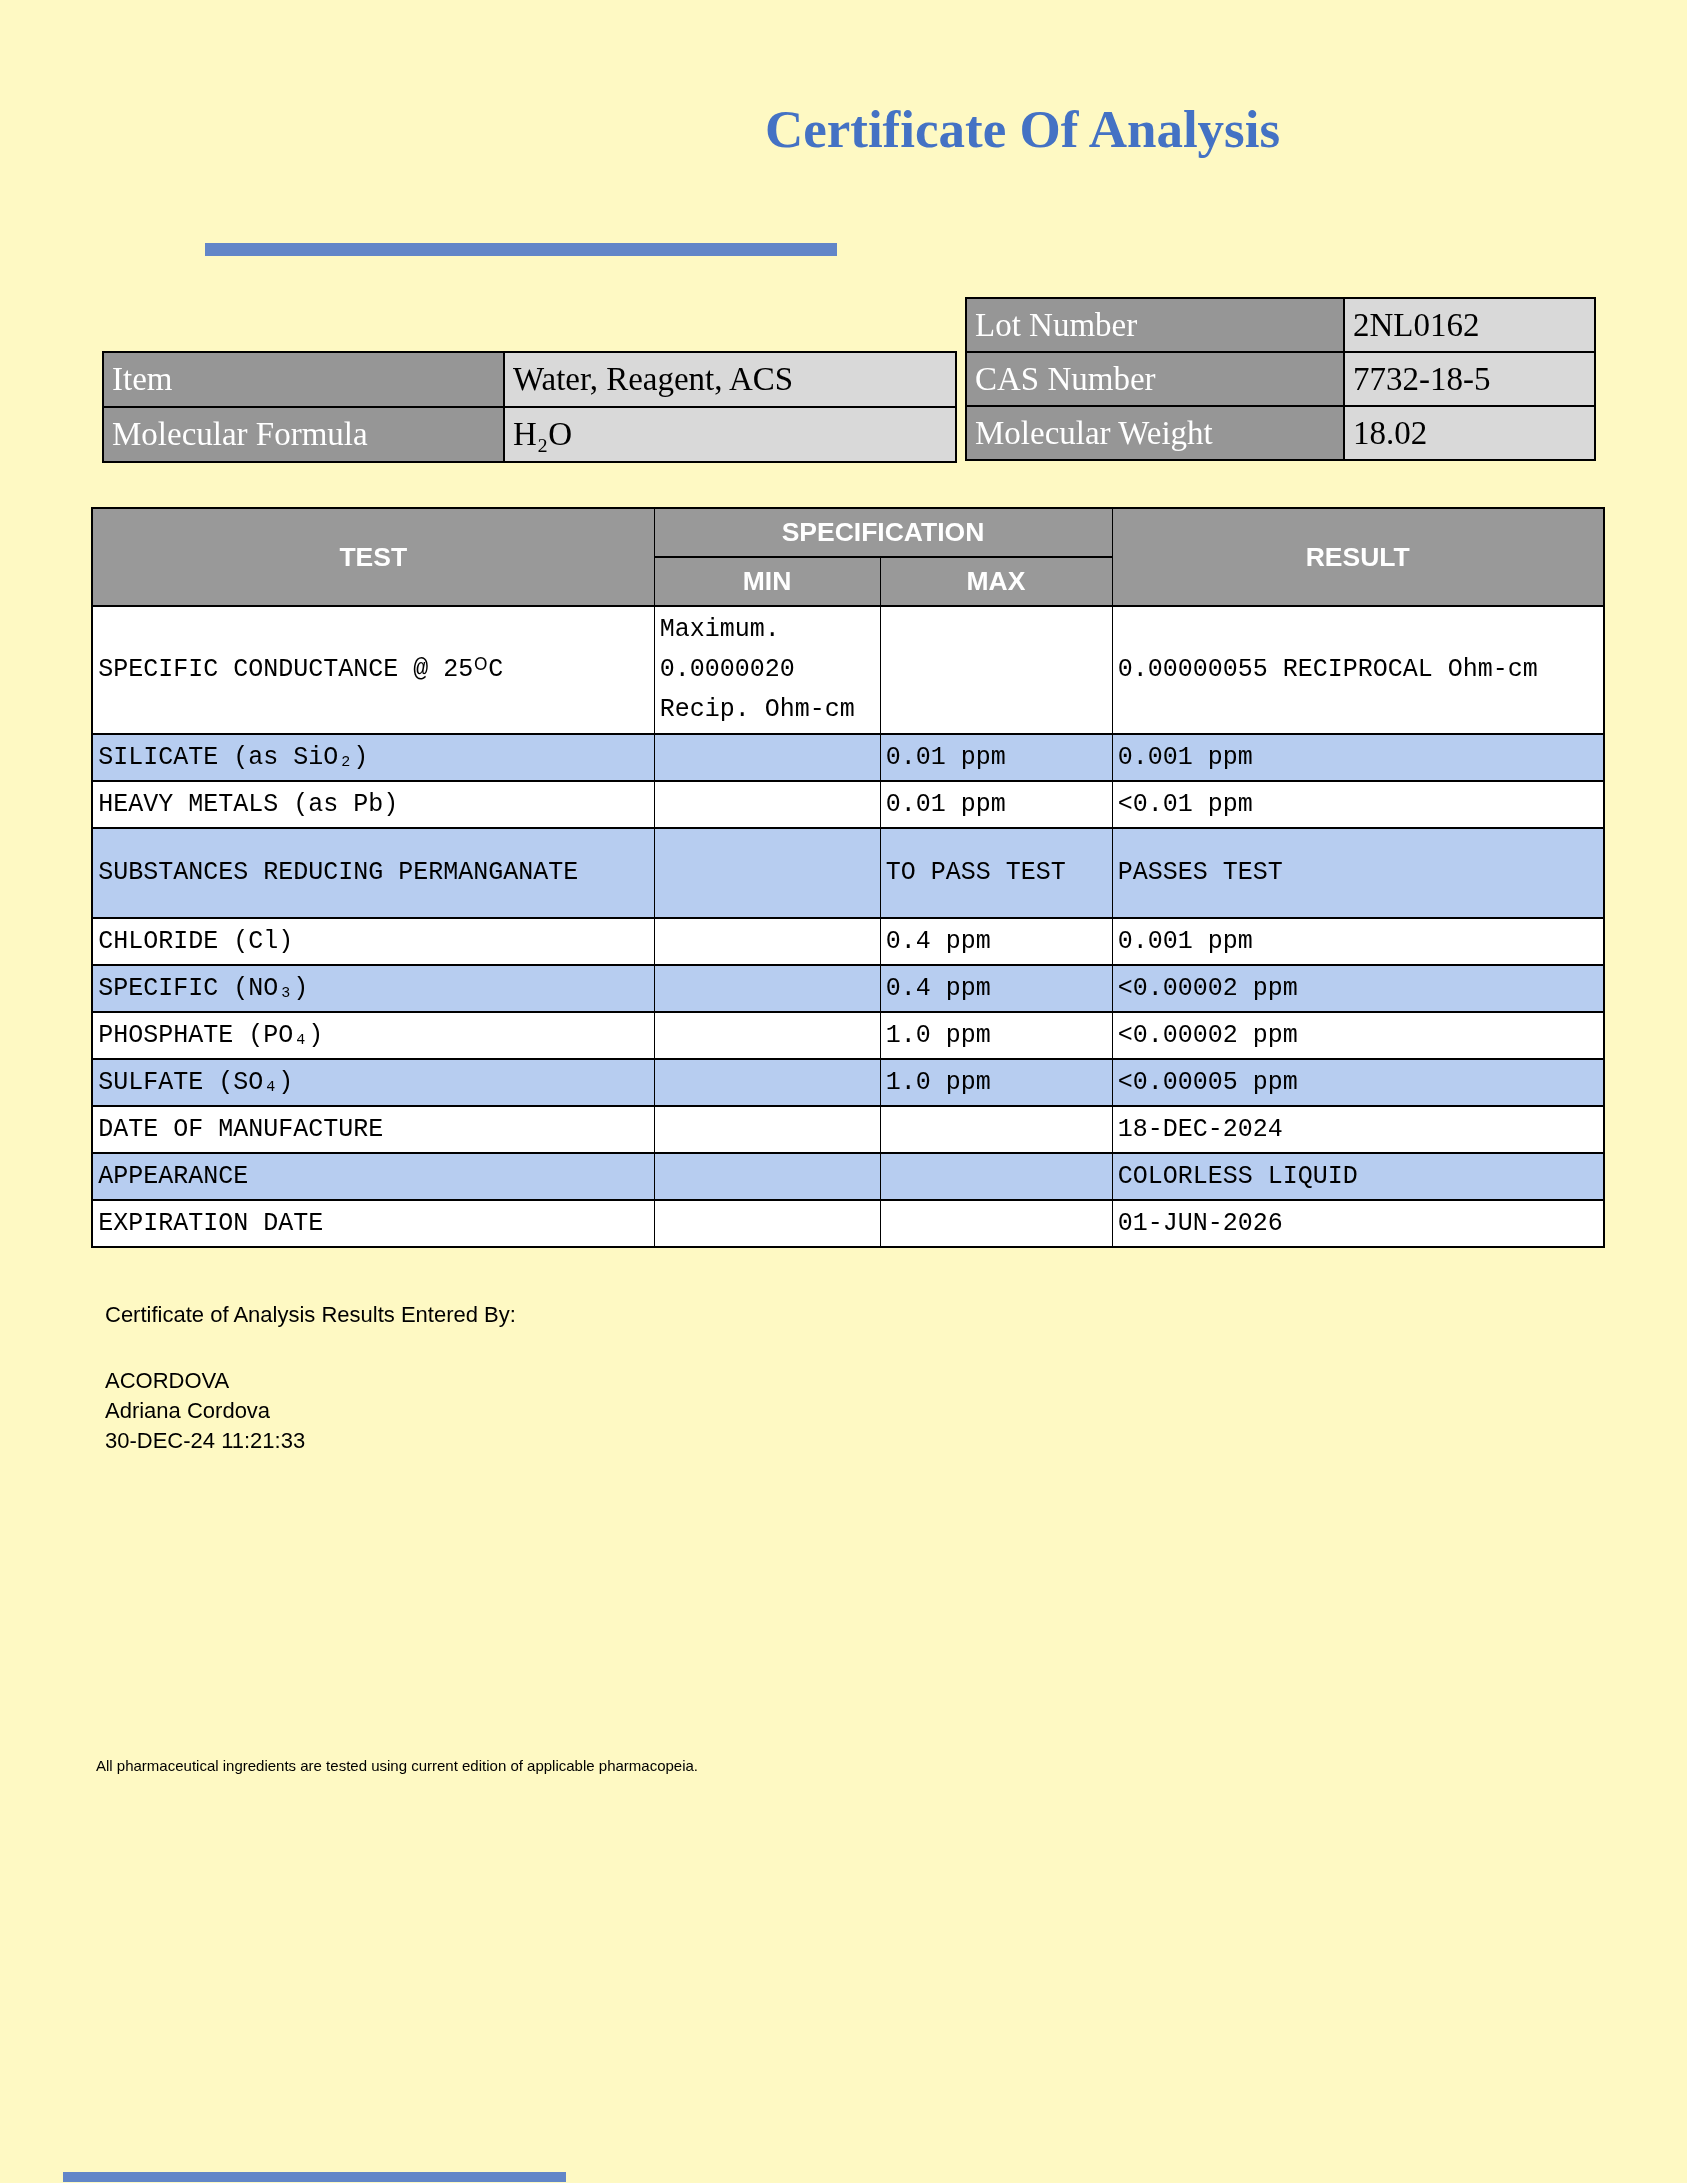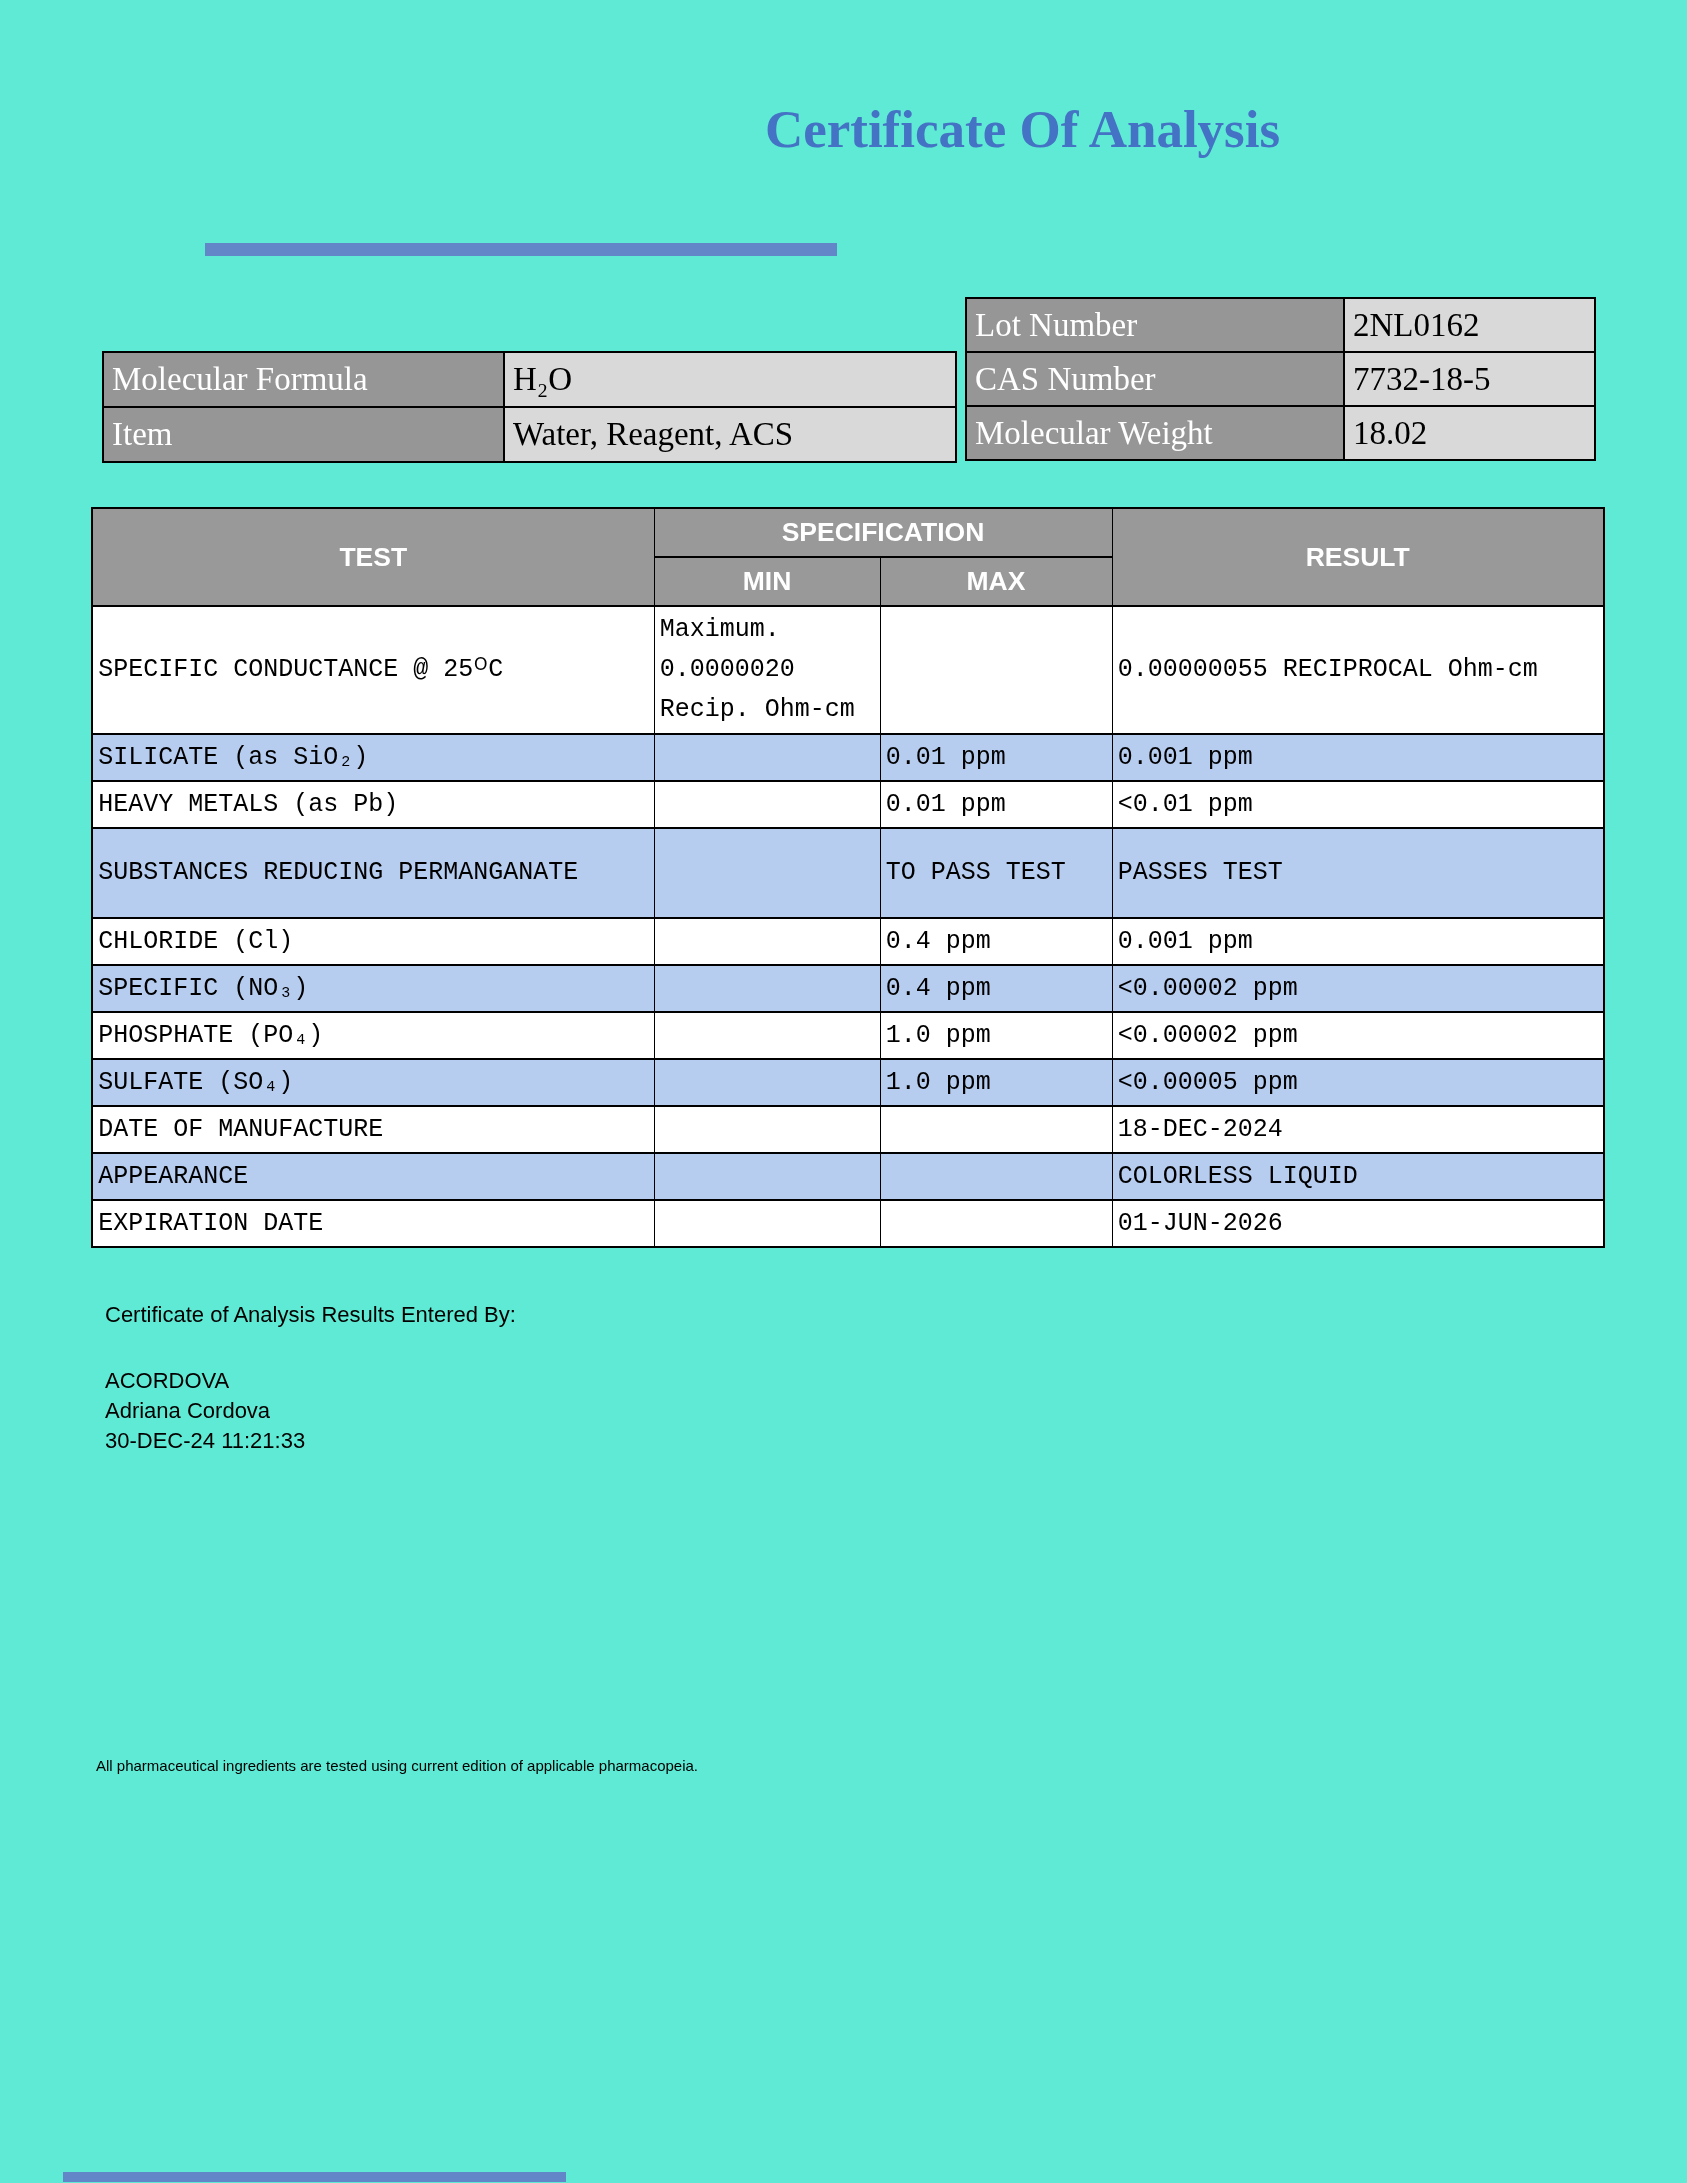--- a/index.html
+++ b/index.html
@@ -8,21 +8,21 @@
     --header-gray:#999999;
     --label-gray:#969696;
     --value-gray:#d9d9d9;
     --row-blue:#b7cdf0;
   }
   *{margin:0;padding:0;box-sizing:border-box;}
   html,body{background:#ffffff;}
   .page{
     position:relative;
     width:1687px;height:2183px;
-    background:#5eead4;
+    background:#fef9c3;
     font-family:"Liberation Sans","DejaVu Sans",sans-serif;
     color:#000;
     overflow:hidden;
   }
   
   .title{
     position:absolute;left:361px;top:99px;width:1323px;
     text-align:center;
     font-family:"Liberation Serif","DejaVu Serif",serif;
     font-weight:bold;font-size:53px;
@@ -122,26 +122,26 @@
   </tbody>
     </table>
 
   <table class="info info-left">
     <colgroup>
         <col style="width:401px">
         <col style="width:452px">
       </colgroup>
     <tbody>
         <tr>
+      <th>Item</th>
+      <td>Water, Reagent, ACS</td>
+    </tr>
+    <tr>
       <th>Molecular Formula</th>
       <td>H₂O</td>
-    </tr>
-    <tr>
-      <th>Item</th>
-      <td>Water, Reagent, ACS</td>
     </tr>
   </tbody>
     </table>
 
   <table class="results">
     <colgroup>
       <col style="width:562px">
         <col style="width:226px">
         <col style="width:232px">
         <col style="width:492px">

